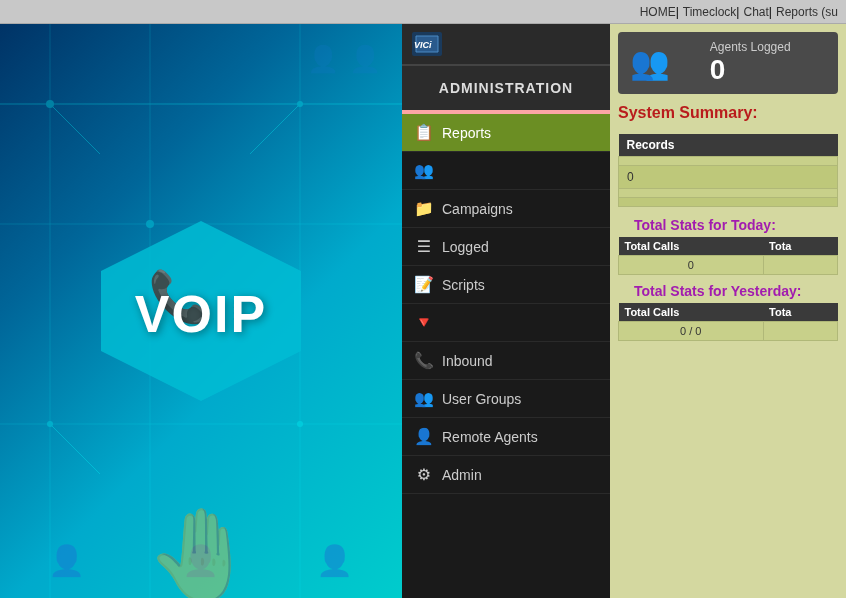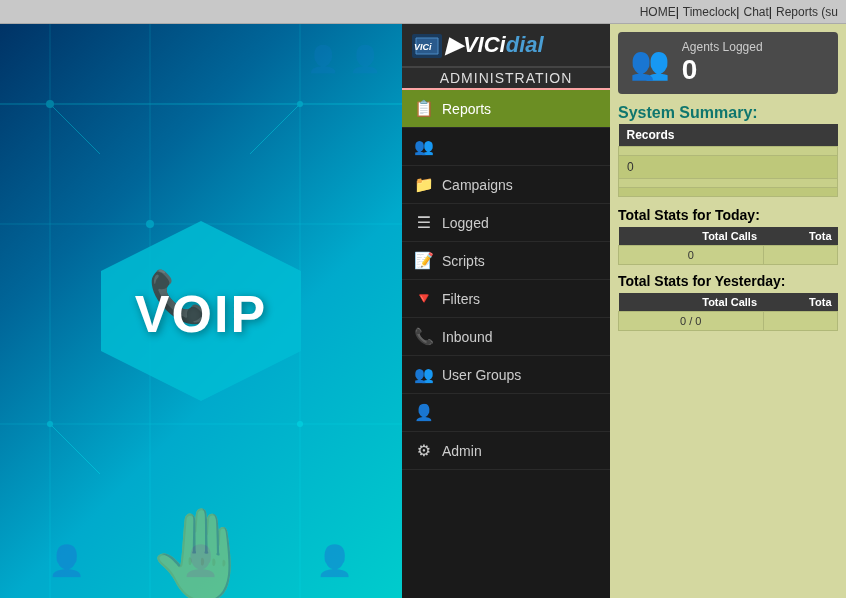--- a/index.html
+++ b/index.html
@@ -126,25 +126,25 @@
     }
     .logo-icon {
       width: 30px;
       height: 24px;
       margin-right: 4px;
     }
     .admin-title {
       background: #2c2c2c;
       color: #ddd;
       font-size: 14px;
-      font-weight: normal;
-      padding: 2px 12px;
+      font-weight: bold;
+      padding: 14px 12px;
       letter-spacing: 1px;
       text-align: center;
-      border-bottom: 2px solid #fca5a5;
+      border-bottom: 4px solid #fca5a5;
     }
     .nav-menu {
       flex: 1;
       overflow-y: auto;
     }
     .nav-item {
       display: flex;
       align-items: center;
       padding: 9px 12px;
       color: #ccc;
@@ -189,35 +189,36 @@
       color: white;
     }
     .agents-icon {
       font-size: 32px;
       margin-right: 12px;
       color: #bbb;
     }
     .agents-info {
       display: flex;
       flex-direction: column;
+      margin-left: 28px;
     }
     .agents-label {
       font-size: 12px;
       color: #ccc;
     }
     .agents-count {
       font-size: 28px;
       font-weight: bold;
       color: white;
     }
     .system-summary-title {
       font-size: 16px;
       font-weight: bold;
-      color: #0f766e;
-      margin-bottom: 2px;
+      color: #b91c1c;
+      margin-bottom: 12px;
     }
     .summary-table {
       width: 100%;
       border-collapse: collapse;
       margin-bottom: 10px;
       padding-left: 37px;
     }
     .summary-table th {
       background: #3a3a3a;
       color: white;
@@ -231,34 +232,34 @@
       padding: 4px 8px;
       font-size: 12px;
       color: #333;
     }
     .summary-table tr:nth-child(even) td {
       background: #bec87a;
     }
     .stats-section-title {
       font-size: 14px;
       font-weight: bold;
-      color: #000000;
-      margin: 8px 0 4px 0;
+      color: #a21caf;
+      margin: 8px 0 4px 16px;
     }
     .stats-table {
       width: 100%;
       border-collapse: collapse;
       margin-bottom: 8px;
     }
     .stats-table th {
       background: #3a3a3a;
       color: white;
       font-size: 11px;
       padding: 3px 6px;
-      text-align: right;
+      text-align: left;
     }
     .stats-table td {
       background: #c8d08a;
       border: 1px solid #b0b878;
       padding: 3px 6px;
       font-size: 11px;
       color: #333;
       text-align: center;
     }
     .nav-item-label {
@@ -321,23 +322,20 @@
   </div>
 
   <div class="sidebar">
 
     <div class="sidebar-logo">
       <svg class="logo-icon" viewBox="0 0 30 24" xmlns="http://www.w3.org/2000/svg">
         <rect x="0" y="0" width="30" height="24" rx="2" fill="#1a3a5c"></rect>
         <polygon points="4,4 26,4 26,20 4,20" fill="#2a5a8c" stroke="#4a8ac4" stroke-width="1"></polygon>
         <text x="2" y="16" font-size="9" fill="white" font-weight="bold" font-style="italic">VICi</text>
       </svg>
-      <span class="logo-text">
-        <span class="vici">▶VICi</span><span class="dial">dial</span>
-      </span>
     </div>
 
     <div class="admin-title">ADMINISTRATION</div>
 
     <div class="nav-menu">
       <div class="nav-item active">
         <span class="nav-icon">📋</span>
         <span class="nav-item-label">Reports</span>
       </div>
       <div class="nav-item">
@@ -350,32 +348,32 @@
       <div class="nav-item">
         <span class="nav-icon">☰</span>
         <span class="nav-item-label">Logged</span>
       </div>
       <div class="nav-item">
         <span class="nav-icon">📝</span>
         <span class="nav-item-label">Scripts</span>
       </div>
       <div class="nav-item">
         <span class="nav-icon">🔻</span>
-        <span class="nav-item-label">Filters</span>
       </div>
       <div class="nav-item">
         <span class="nav-icon">📞</span>
         <span class="nav-item-label">Inbound</span>
       </div>
       <div class="nav-item">
         <span class="nav-icon">👥</span>
         <span class="nav-item-label">User Groups</span>
       </div>
       <div class="nav-item">
         <span class="nav-icon">👤</span>
+        <span class="nav-item-label">Remote Agents</span>
       </div>
       <div class="nav-item">
         <span class="nav-icon">⚙</span>
         <span class="nav-item-label">Admin</span>
       </div>
     </div>
 
   </div>
 
   <div class="right-content">

